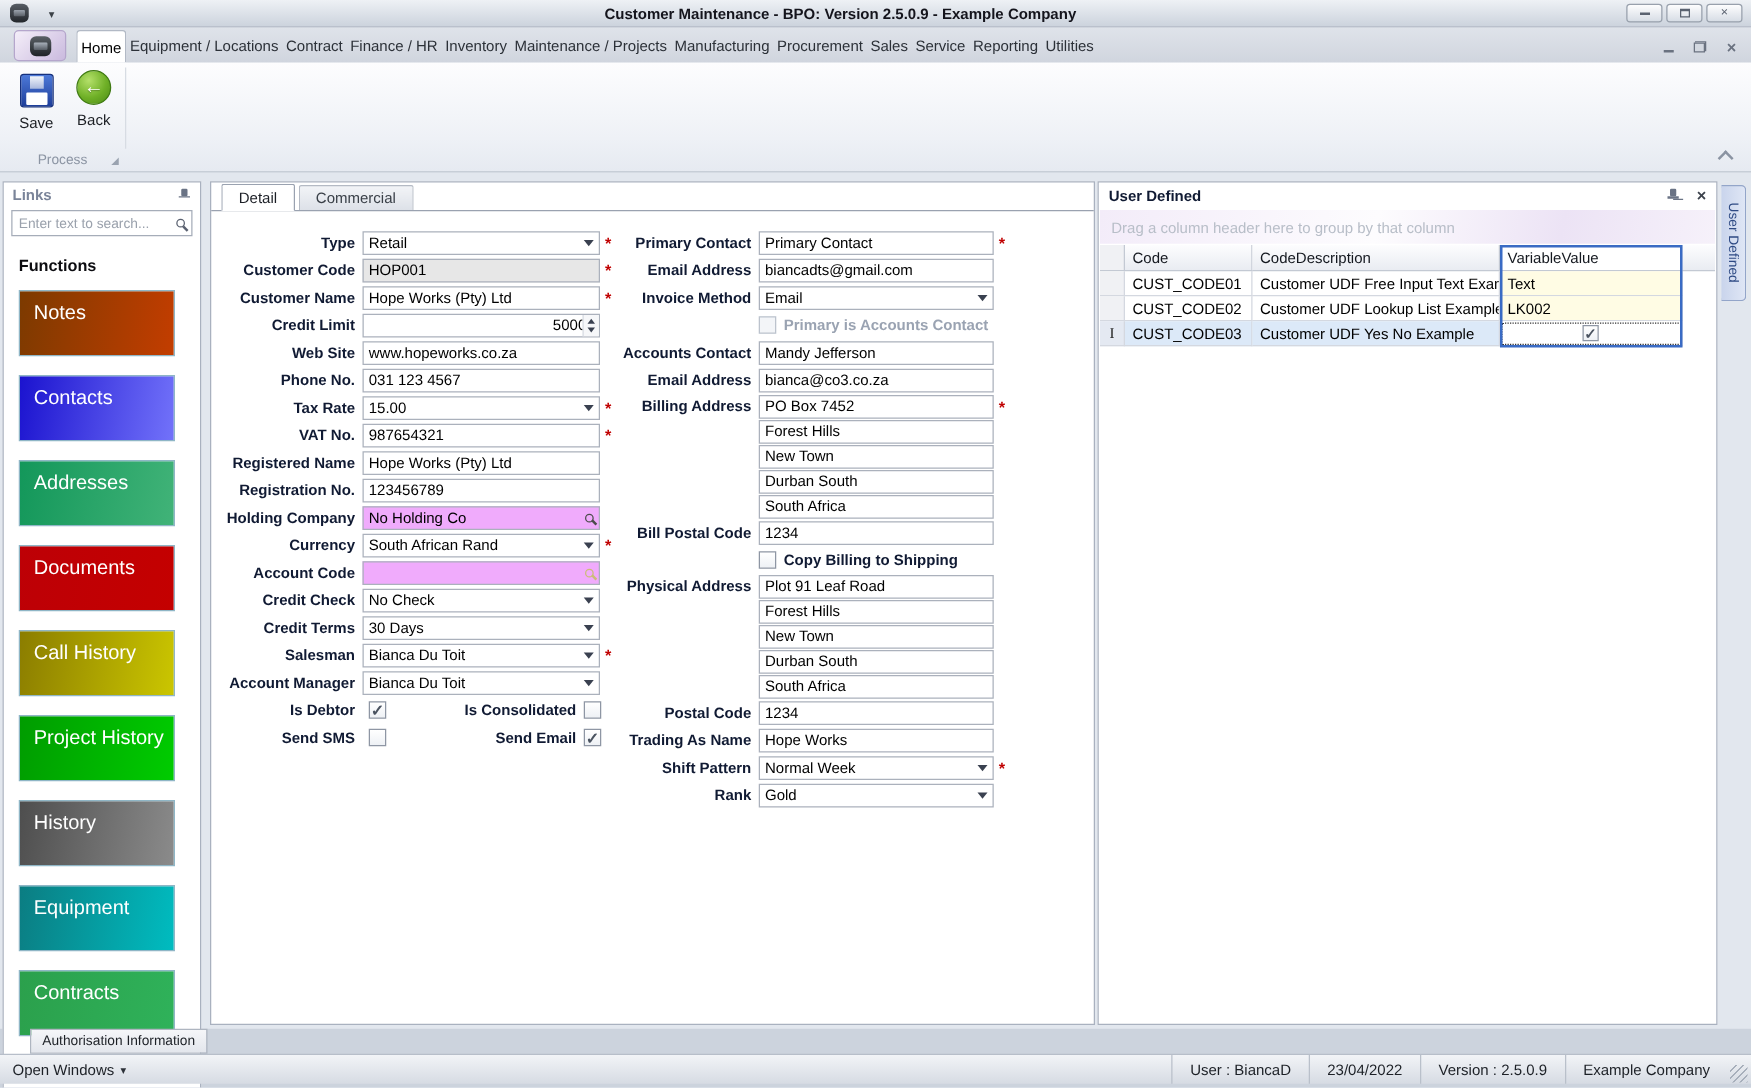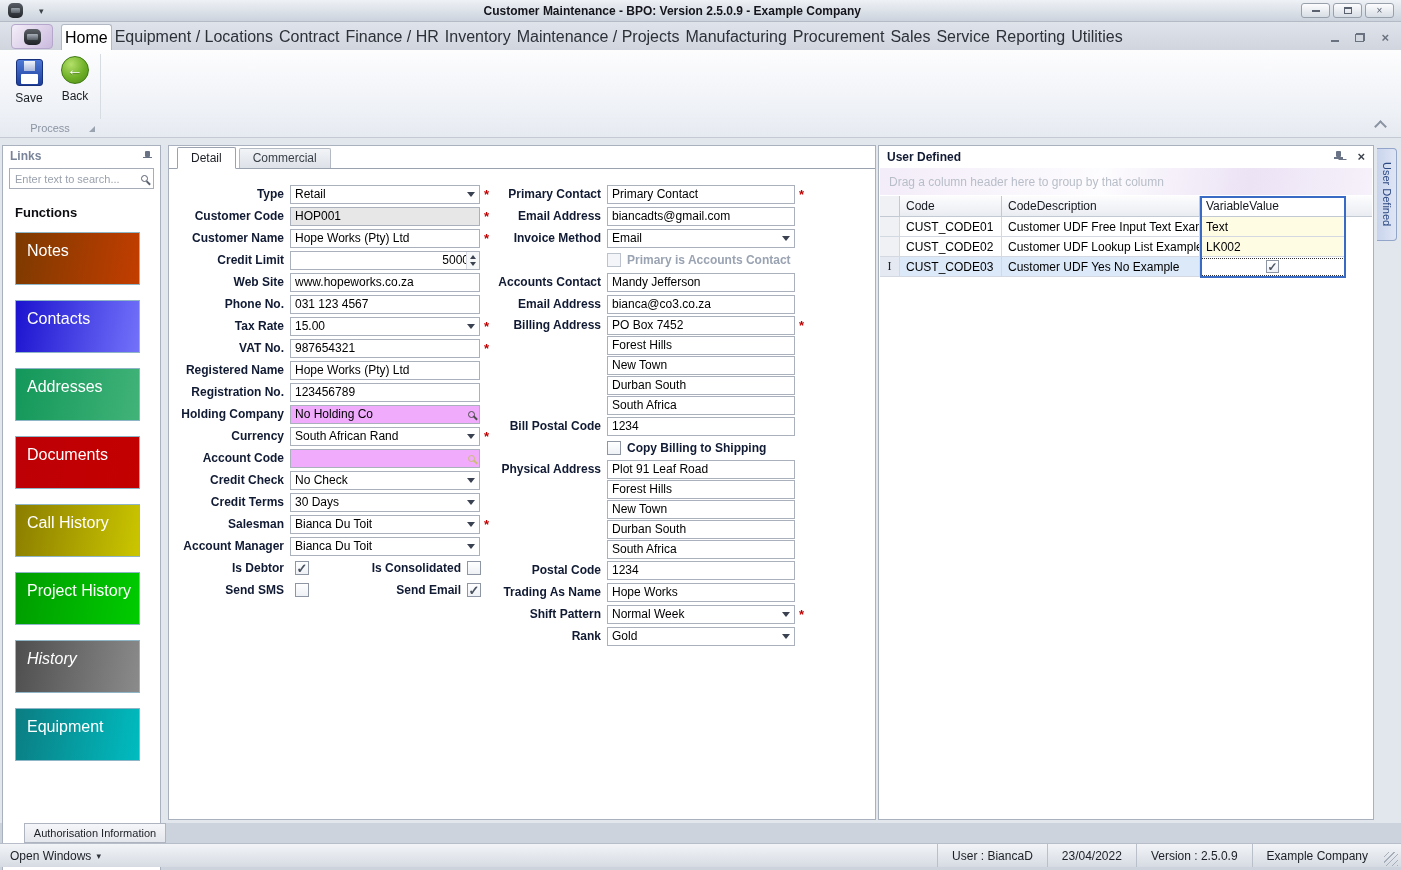--- a/index.html
+++ b/index.html
@@ -26,21 +26,21 @@
   
   .tabrow { position:absolute; left:0; top:22px; width:1401px; height:28px;
     background:linear-gradient(#dfe3ea,#d0d5de); display:flex; align-items:flex-end; }
   .appbtn { width:42px; height:25px; margin:0 8px 1px 11px; border-radius:4px;
     border:1px solid #b5a6cc; background:linear-gradient(135deg,#f4eef9,#cabade);
     display:flex; align-items:center; justify-content:center; }
   .appbtn-logo { width:17px; height:16px; border-radius:5px;
     background:linear-gradient(#5a6066,#1f2327); position:relative; }
   .appbtn-logo::after { content:''; position:absolute; left:3px; top:5px; width:11px; height:6px;
     background:linear-gradient(#a8b0ba,#565c64); border-radius:1px; }
-  .rtab { padding:0 3px; height:26px; line-height:26px; color:#2c3138; font-size:16px; white-space:nowrap; }
+  .rtab { padding:0 3px; height:26px; line-height:26px; color:#2c3138; font-size:12px; white-space:nowrap; }
   .rtab.active { background:#fff; border:1px solid #b2b9c5; border-bottom:none;
     border-radius:3px 3px 0 0; color:#000; }
   .mdibtns { margin-left:auto; display:flex; align-items:center; gap:16px; margin-right:12px; height:26px; }
   .glyph-min2 { width:8px; height:2px; background:#6a7280; margin-top:8px; }
   .glyph-restore { width:10px; height:9px; position:relative; }
   .glyph-restore::before { content:''; position:absolute; right:0; top:0; width:7px; height:6px; border:1.5px solid #6a7280; }
   .glyph-restore::after { content:''; position:absolute; left:0; bottom:0; width:7px; height:6px; border:1.5px solid #6a7280; background:#d3d8e0; }
   .glyph-close2 { color:#6a7280; font-size:13px; font-weight:bold; line-height:1; }
 
   
@@ -263,22 +263,23 @@
       <input type="text" placeholder="Enter text to search..." style="">
       <span class="mag"></span>
     </div>
     <div class="functions-title">Functions</div>
     <div class="linkbtn" style="background: linear-gradient(100deg, rgb(124, 58, 0), rgb(195, 61, 0));"><span>Notes</span></div>
     <div class="linkbtn" style="background: linear-gradient(100deg, rgb(27, 19, 207), rgb(114, 114, 250));"><span>Contacts</span></div>
     <div class="linkbtn" style="background: linear-gradient(100deg, rgb(19, 151, 90), rgb(65, 179, 120));"><span>Addresses</span></div>
     <div class="linkbtn" style="background: linear-gradient(100deg, rgb(189, 0, 6), rgb(196, 0, 0));"><span>Documents</span></div>
     <div class="linkbtn" style="background: linear-gradient(100deg, rgb(139, 125, 0), rgb(203, 198, 0));"><span>Call History</span></div>
     <div class="linkbtn" style="background: linear-gradient(100deg, rgb(0, 156, 0), rgb(0, 204, 0));"><span>Project History</span></div>
-    <div class="linkbtn" style="background: linear-gradient(100deg, rgb(78, 78, 78), rgb(139, 139, 139)); font-style: italic;"><span>History</span></div>
+    <div class="linkbtn" style="background: linear-gradient(100deg, rgb(78, 78, 78), rgb(139, 139, 139));"><span>History</span></div>
     <div class="linkbtn" style="background: linear-gradient(100deg, rgb(11, 125, 130), rgb(0, 188, 192));"><span>Equipment</span></div>
+    <div class="linkbtn" style="background: linear-gradient(100deg, rgb(43, 160, 76), rgb(47, 178, 90));"><span>Contracts</span></div>
   </div>
 
   <div class="panel detail-panel">
     <div class="dtabs">
       <span class="dtab active">Detail</span>
       <span class="dtab idle">Commercial</span>
     </div>
     <div class="formcols">
 
       <div class="fcol fcol-left">

